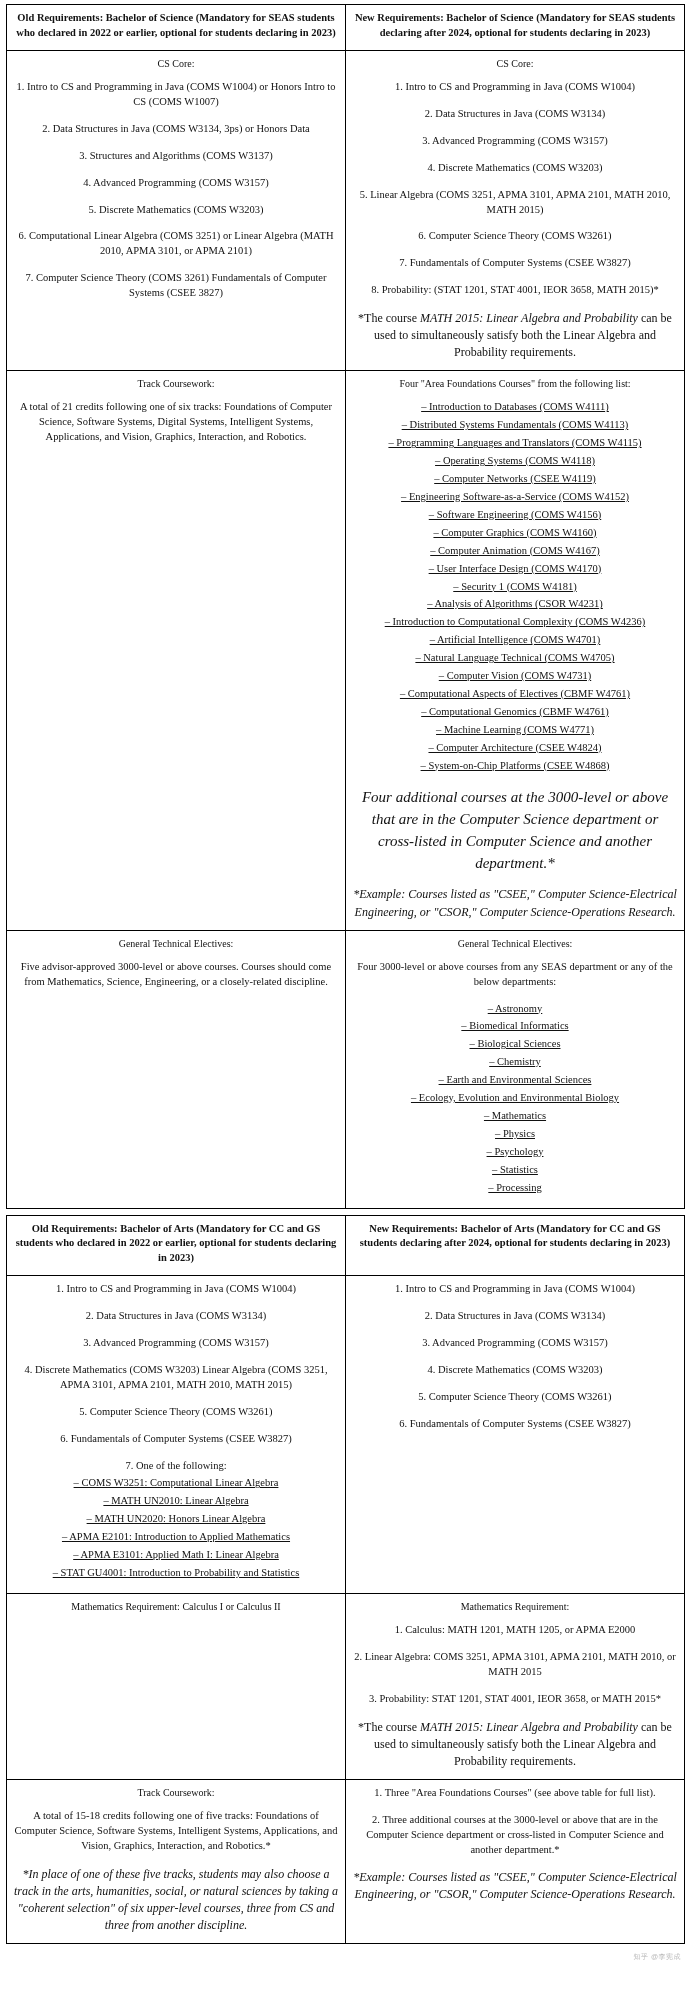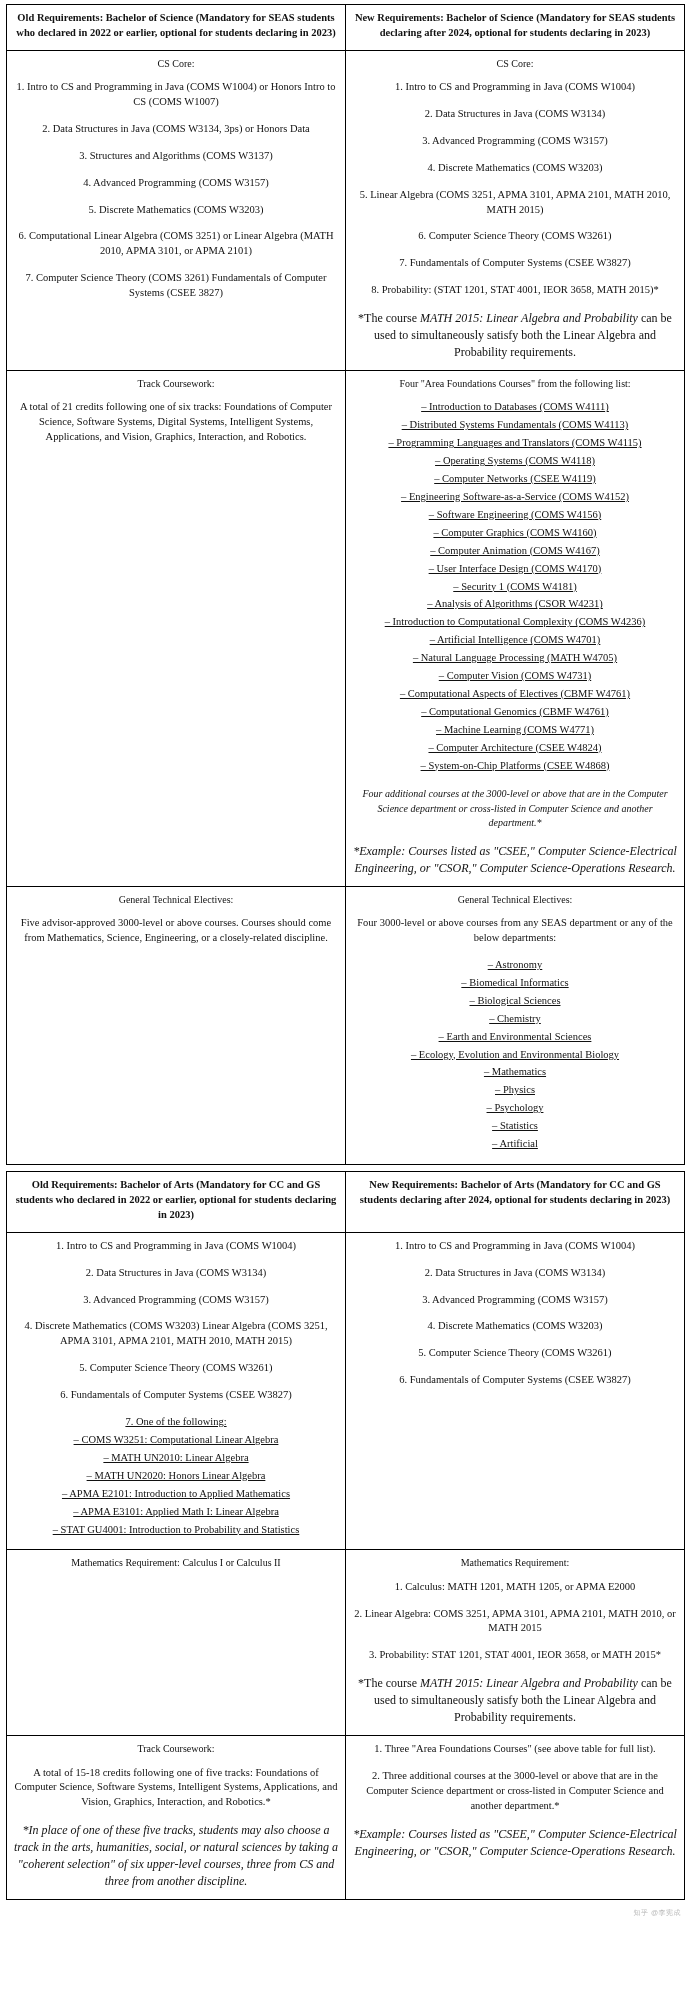--- a/index.html
+++ b/index.html
@@ -38,34 +38,33 @@
   .section-label {
     font-size: 10px;
     margin: 0 0 9px 0;
   }
   p.item {
     margin: 0 0 12px 0;
   }
   p.item:last-child { margin-bottom: 0; }
   p.tight {
     margin: 0 0 3px 0;
-    text-decoration: underline;
   }
   p.tight:last-child { margin-bottom: 0; }
   .lead-strong { font-weight: normal; }
   .ital { font-style: italic; }
   .note {
     margin: 12px 0 0 0;
     font-size: 12px;
     line-height: 1.42;
   }
   .blocknote {
     margin: 14px 0 0 0;
     font-style: italic;
-    font-size: 10px;
+    font-size: 15px;
     line-height: 1.45;
   }
   .gap-top { margin-top: 12px; }
   .list-lines p { margin: 0 0 3px 0; text-decoration: underline; }
   .watermark {
     position: relative;
     height: 10px;
   }
   .watermark span {
     position: absolute;
@@ -125,21 +124,21 @@
         <p>– Computer Networks (CSEE W4119)</p>
         <p>– Engineering Software-as-a-Service (COMS W4152)</p>
         <p>– Software Engineering (COMS W4156)</p>
         <p>– Computer Graphics (COMS W4160)</p>
         <p>– Computer Animation (COMS W4167)</p>
         <p>– User Interface Design (COMS W4170)</p>
         <p>– Security 1 (COMS W4181)</p>
         <p>– Analysis of Algorithms (CSOR W4231)</p>
         <p>– Introduction to Computational Complexity (COMS W4236)</p>
         <p>– Artificial Intelligence (COMS W4701)</p>
-        <p>– Natural Language Processing (MATH W4705)</p>
+        <p>– Natural Language Technical (COMS W4705)</p>
         <p>– Computer Vision (COMS W4731)</p>
         <p>– Computational Aspects of Electives (CBMF W4761)</p>
         <p>– Computational Genomics (CBMF W4761)</p>
         <p>– Machine Learning (COMS W4771)</p>
         <p>– Computer Architecture (CSEE W4824)</p>
         <p>– System-on-Chip Platforms (CSEE W4868)</p>
       </div>
       <p class="blocknote">Four additional courses at the 3000-level or above that are in the Computer Science department or cross-listed in Computer Science and another department.*</p>
       <p class="note ital">*Example: Courses listed as "CSEE," Computer Science-Electrical Engineering, or "CSOR," Computer Science-Operations Research.</p>
     </td>
@@ -156,21 +155,21 @@
         <p>– Astronomy</p>
         <p>– Biomedical Informatics</p>
         <p>– Biological Sciences</p>
         <p>– Chemistry</p>
         <p>– Earth and Environmental Sciences</p>
         <p>– Ecology, Evolution and Environmental Biology</p>
         <p>– Mathematics</p>
         <p>– Physics</p>
         <p>– Psychology</p>
         <p>– Statistics</p>
-        <p>– Artificial</p>
+        <p>– Processing</p>
       </div>
     </td>
   </tr>
 </tbody>
   </table>
 
 <table class="req">
   <tbody>
       <tr>
     <td class="hdr">Old Requirements: Bachelor of Arts (Mandatory for CC and GS students who declared in 2022 or earlier, optional for students declaring in 2023)</td>

